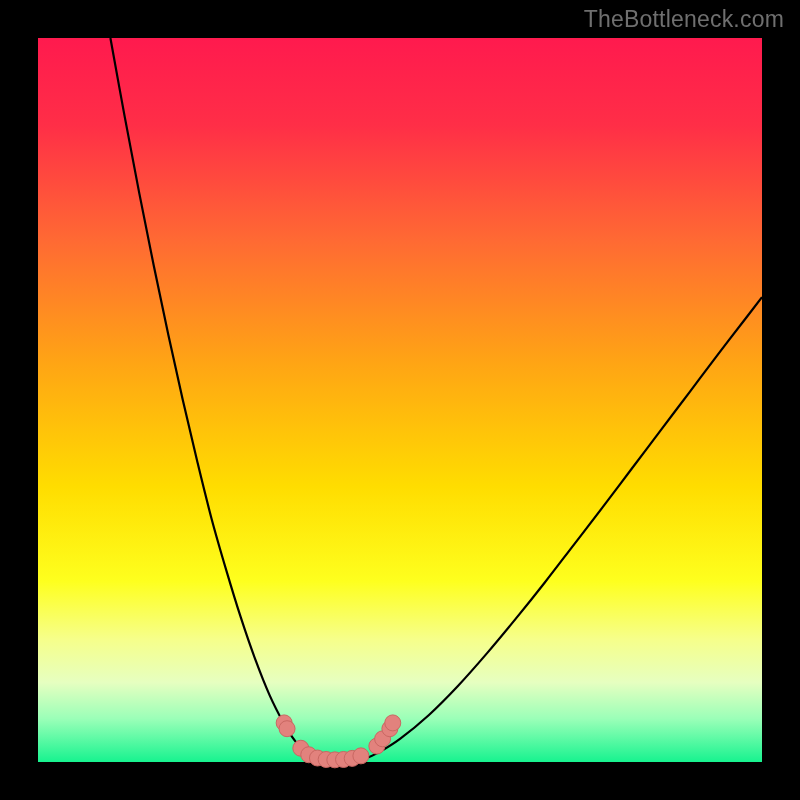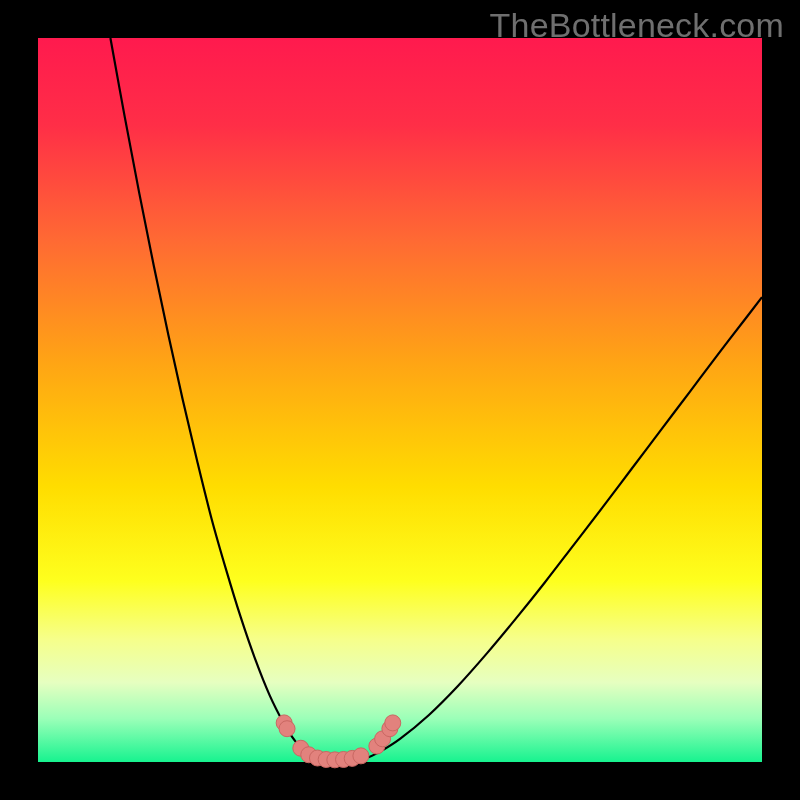--- a/index.html
+++ b/index.html
@@ -25,21 +25,21 @@
     top: 38px;
     width: 724px;
     height: 724px;
     
   }
   .watermark {
     position: absolute;
     top: 6px;
     right: 16px;
     color: #6f6f6f;
-    font-size: 34px;
+    font-size: 23px;
     font-weight: 400;
     letter-spacing: 0.2px;
     z-index: 10;
   }
   svg.curves {
     position: absolute;
     left: 0;
     top: 0;
     width: 724px;
     height: 724px;

